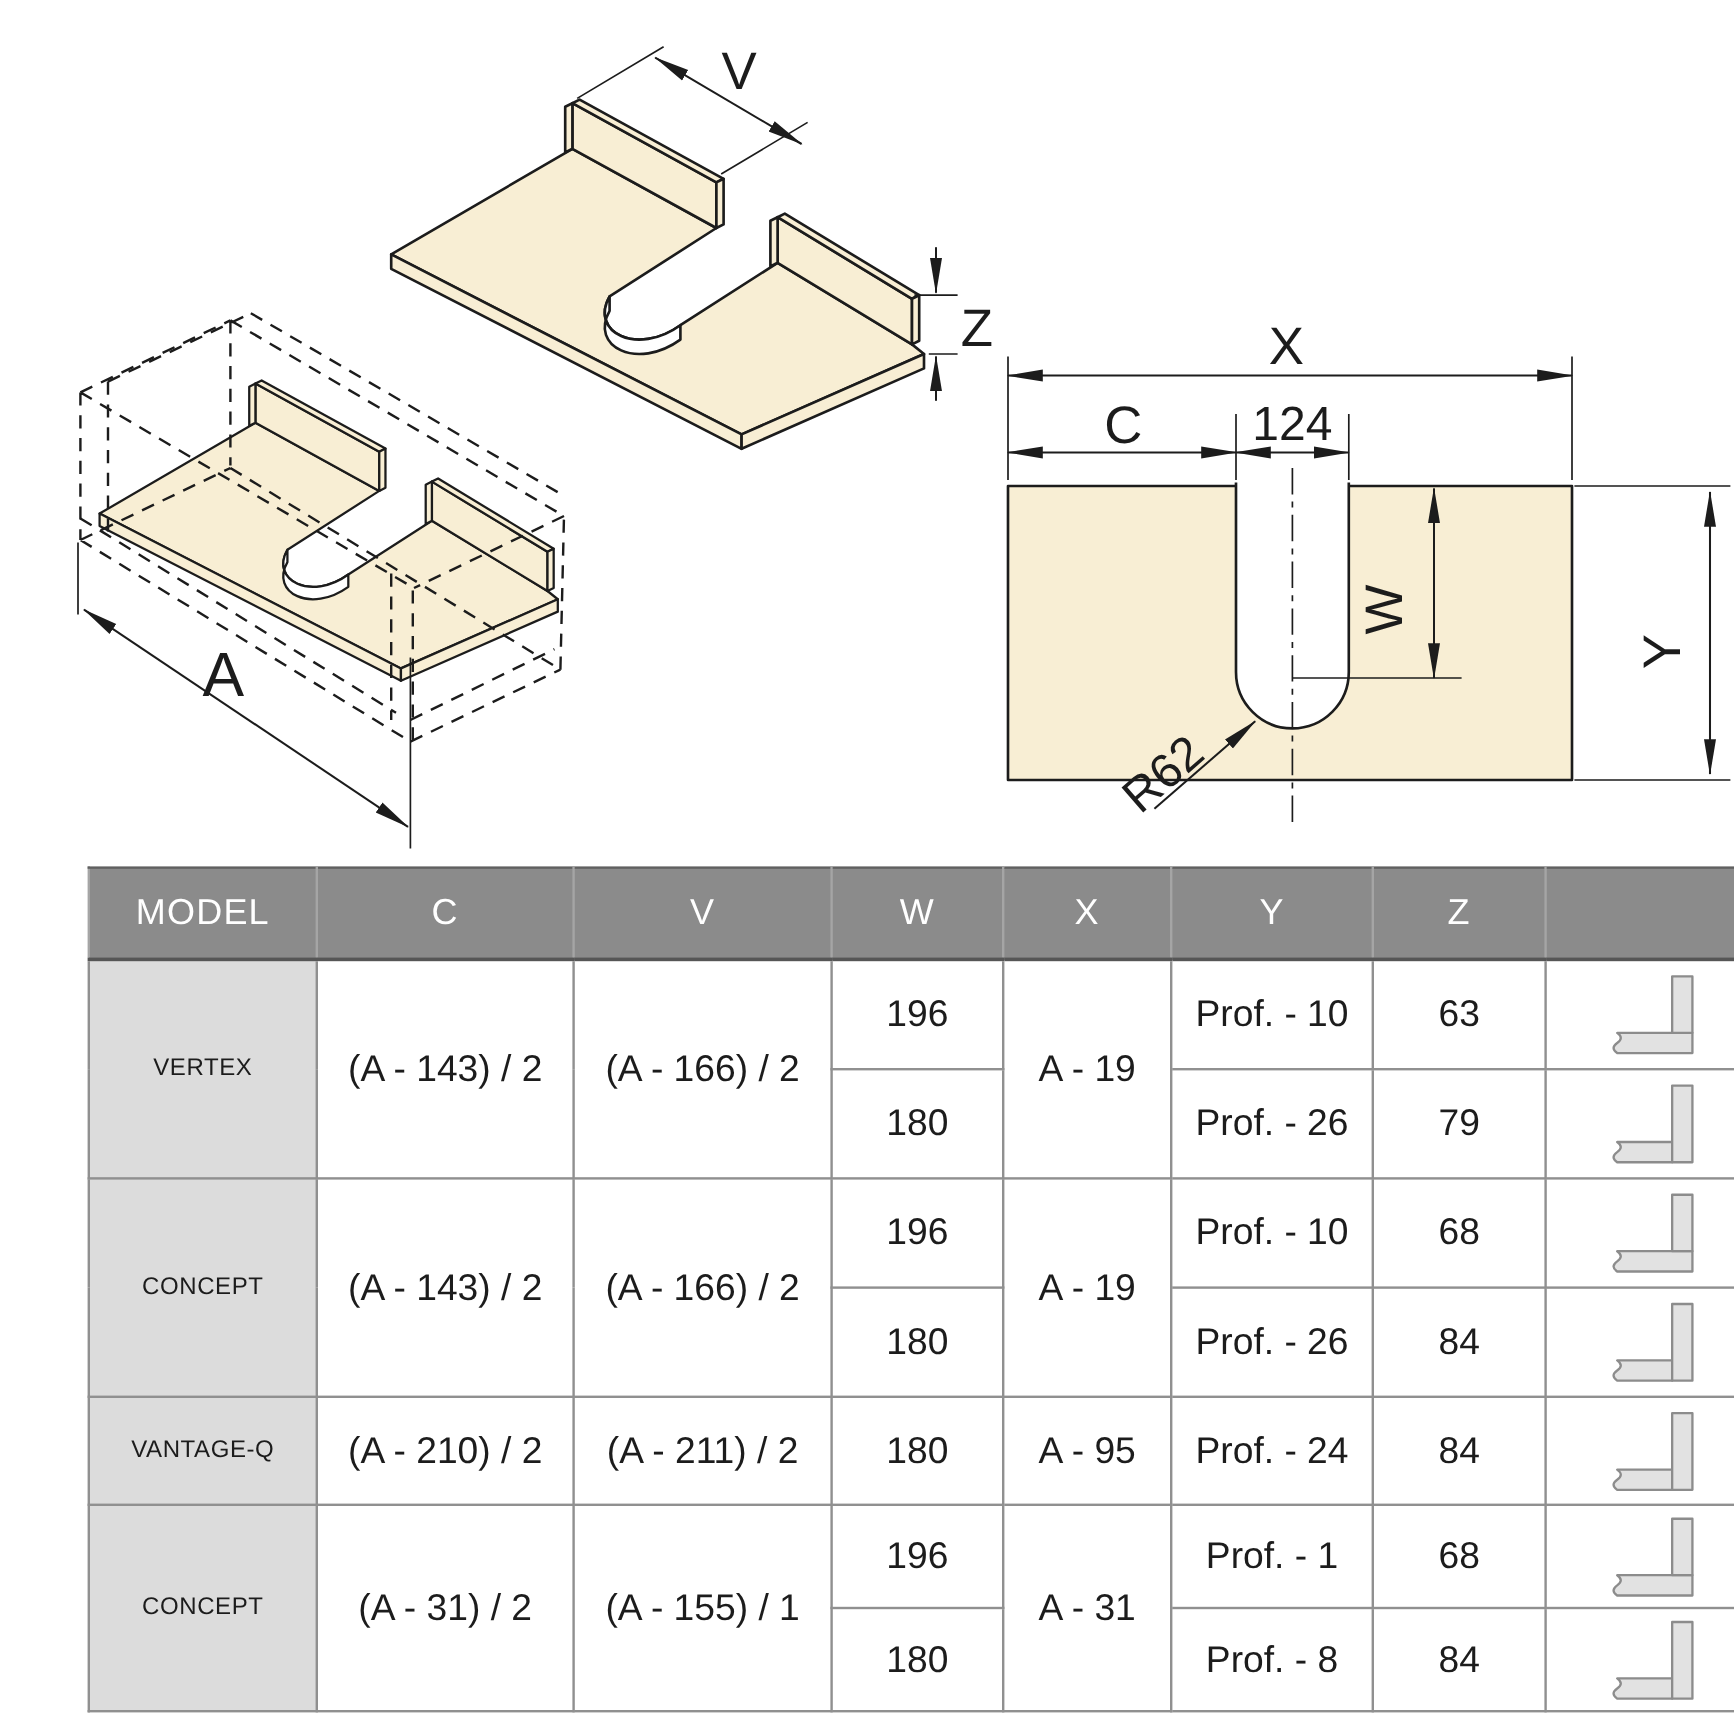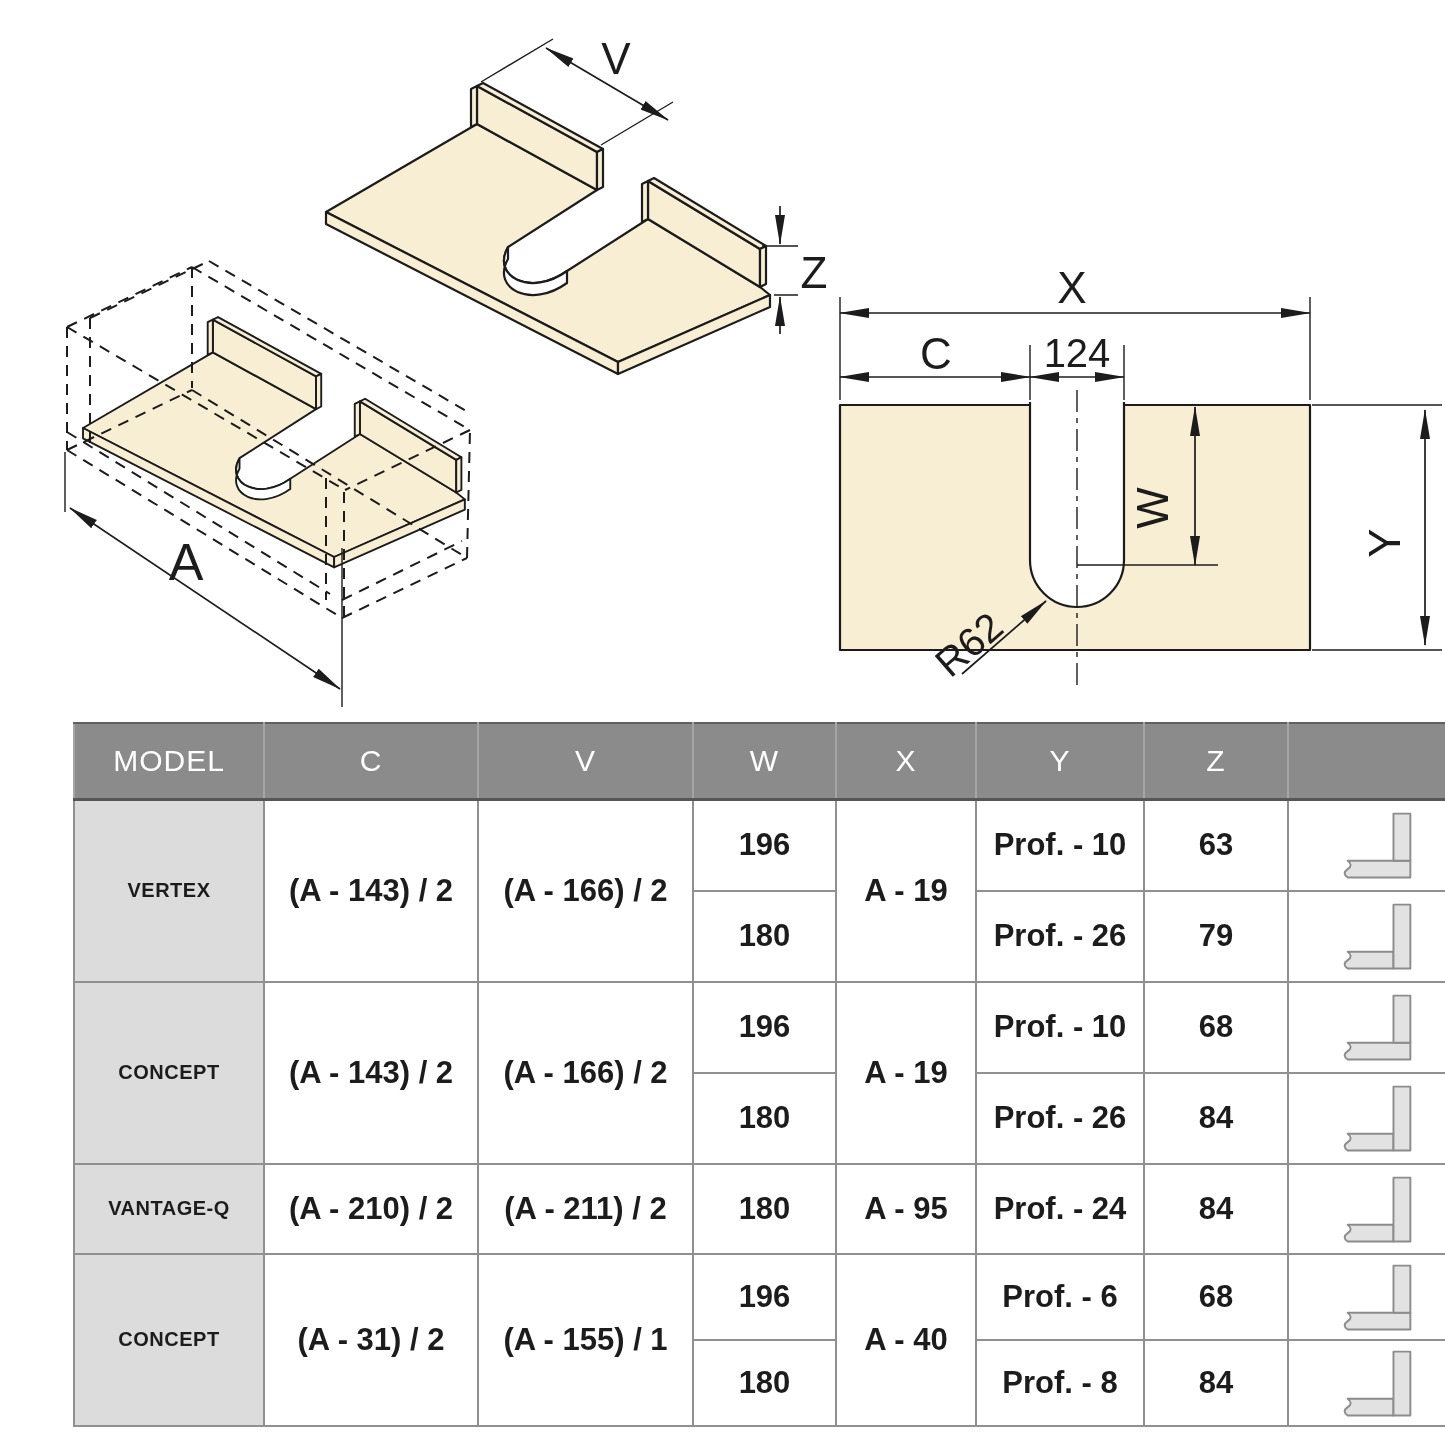--- a/index.html
+++ b/index.html
@@ -11,21 +11,21 @@
   .dim{stroke:#1c1c1c;stroke-width:1.7;fill:none;}
   .ext{stroke:#1c1c1c;stroke-width:1.4;fill:none;}
   .cl{stroke:#1c1c1c;stroke-width:1.4;fill:none;stroke-dasharray:22 6 5 6;}
   .dimtext{font-family:"Liberation Sans",sans-serif;font-size:44px;fill:#1c1c1c;}
   .dimtext.small{font-size:40px;}
   .dimtext.big{font-size:52px;}
   #spec-table{position:absolute;left:45px;top:722px;width:1396px;border-collapse:collapse;table-layout:fixed;
     border:2px solid #5e5e5e;font-family:"Liberation Sans",sans-serif;margin-left:28px;}
   #spec-table th{background:#8b8b8b;color:#ffffff;font-weight:normal;font-size:30px;letter-spacing:1px;
     border:2px solid #a5a5a5;border-top:2px solid #606060;border-bottom:3px solid #565656;height:72px;}
-  #spec-table td{border:2px solid #909090;text-align:center;vertical-align:middle;font-size:31px;background:#ffffff;font-weight:bold;}
+  #spec-table td{border:2px solid #909090;text-align:center;vertical-align:middle;font-size:31px;background:#ffffff;}
   #spec-table td.model{background:#dcdcdc;font-size:20px;letter-spacing:0.5px;}
   tr.h91{height:91px;} tr.h90{height:90px;} tr.h78{height:78px;}
   svg.joint{display:block;margin:0 auto;}
   svg.joint .jshape{fill:#e2e2e2;stroke:#8c8c8c;stroke-width:1.6;stroke-linejoin:round;}
   svg.joint[data-variant="panel-on-top"] .v-side{display:none;}
   svg.joint[data-variant="panel-on-side"] .v-top{display:none;}
 </style>
 </head>
 <body>
 
@@ -219,22 +219,22 @@
             </g>
         </svg>
       </td>
     </tr>
 
     <tr class="h78">
       <td class="model" rowspan="2">CONCEPT</td>
       <td rowspan="2">(A - 31) / 2</td>
       <td rowspan="2">(A - 155) / 1</td>
       <td>196</td>
-      <td rowspan="2">A - 40</td>
-      <td>Prof. - 6</td>
+      <td rowspan="2">A - 31</td>
+      <td>Prof. - 1</td>
       <td>68</td>
       <td>
         <svg class="joint" width="92" height="82" viewBox="0 0 76 68" data-variant="panel-on-top">
           <g class="v-top">
               <path class="jshape" d="M12,47 H64 V61 H12 Q7,57.5 12,54 Q17,50.5 12,47 Z"></path>
               <path class="jshape" d="M50,8 H64 V47 H50 Z"></path>
             </g>
           <g class="v-side">
               <path class="jshape" d="M12,47 H50 V61 H12 Q7,57.5 12,54 Q17,50.5 12,47 Z"></path>
               <path class="jshape" d="M50,8 H64 V61 H50 Z"></path>

